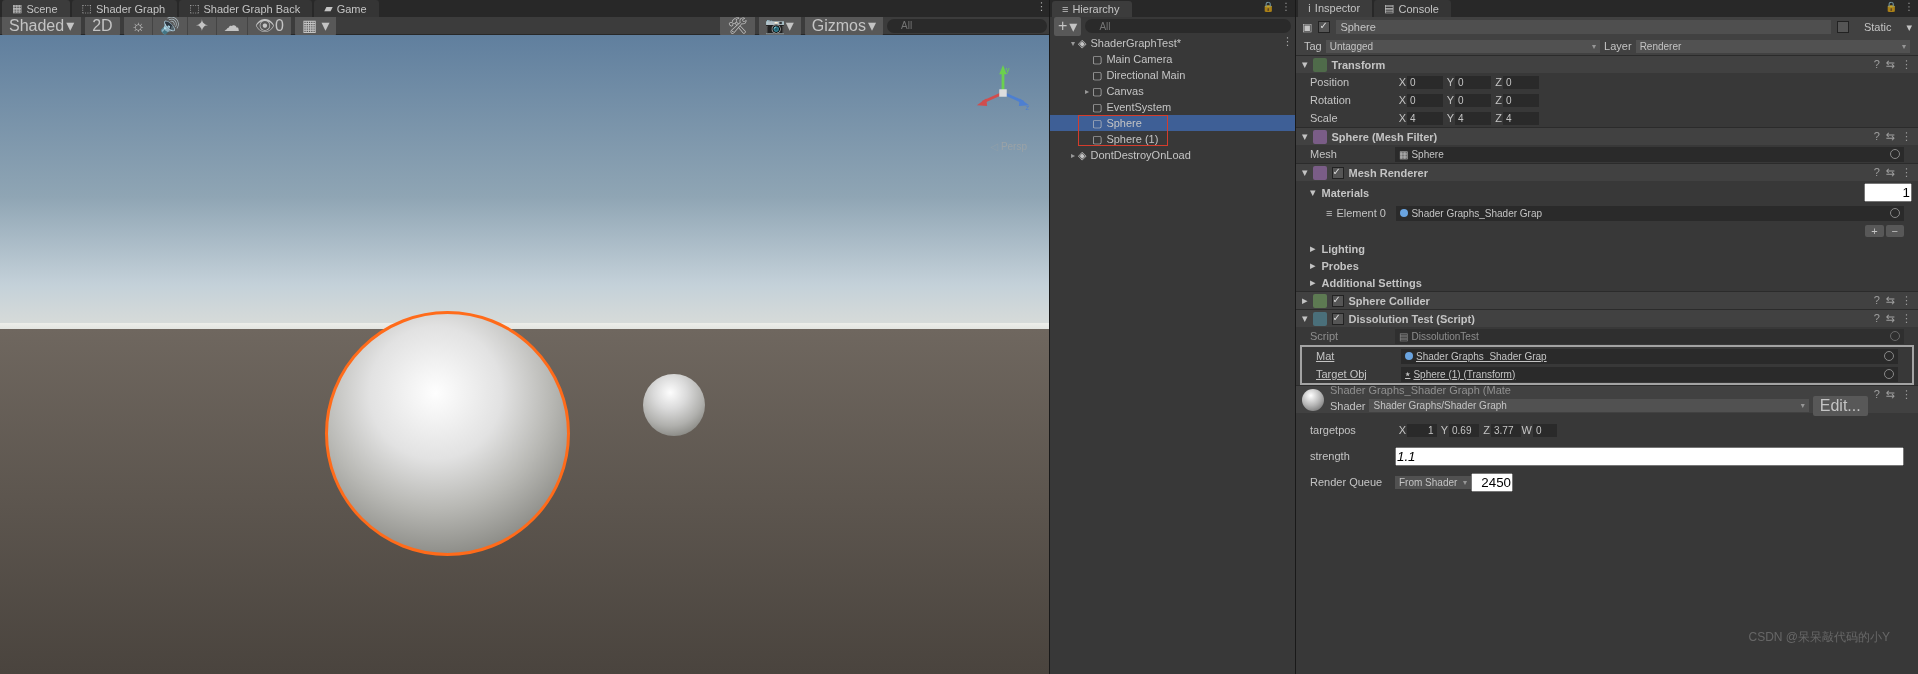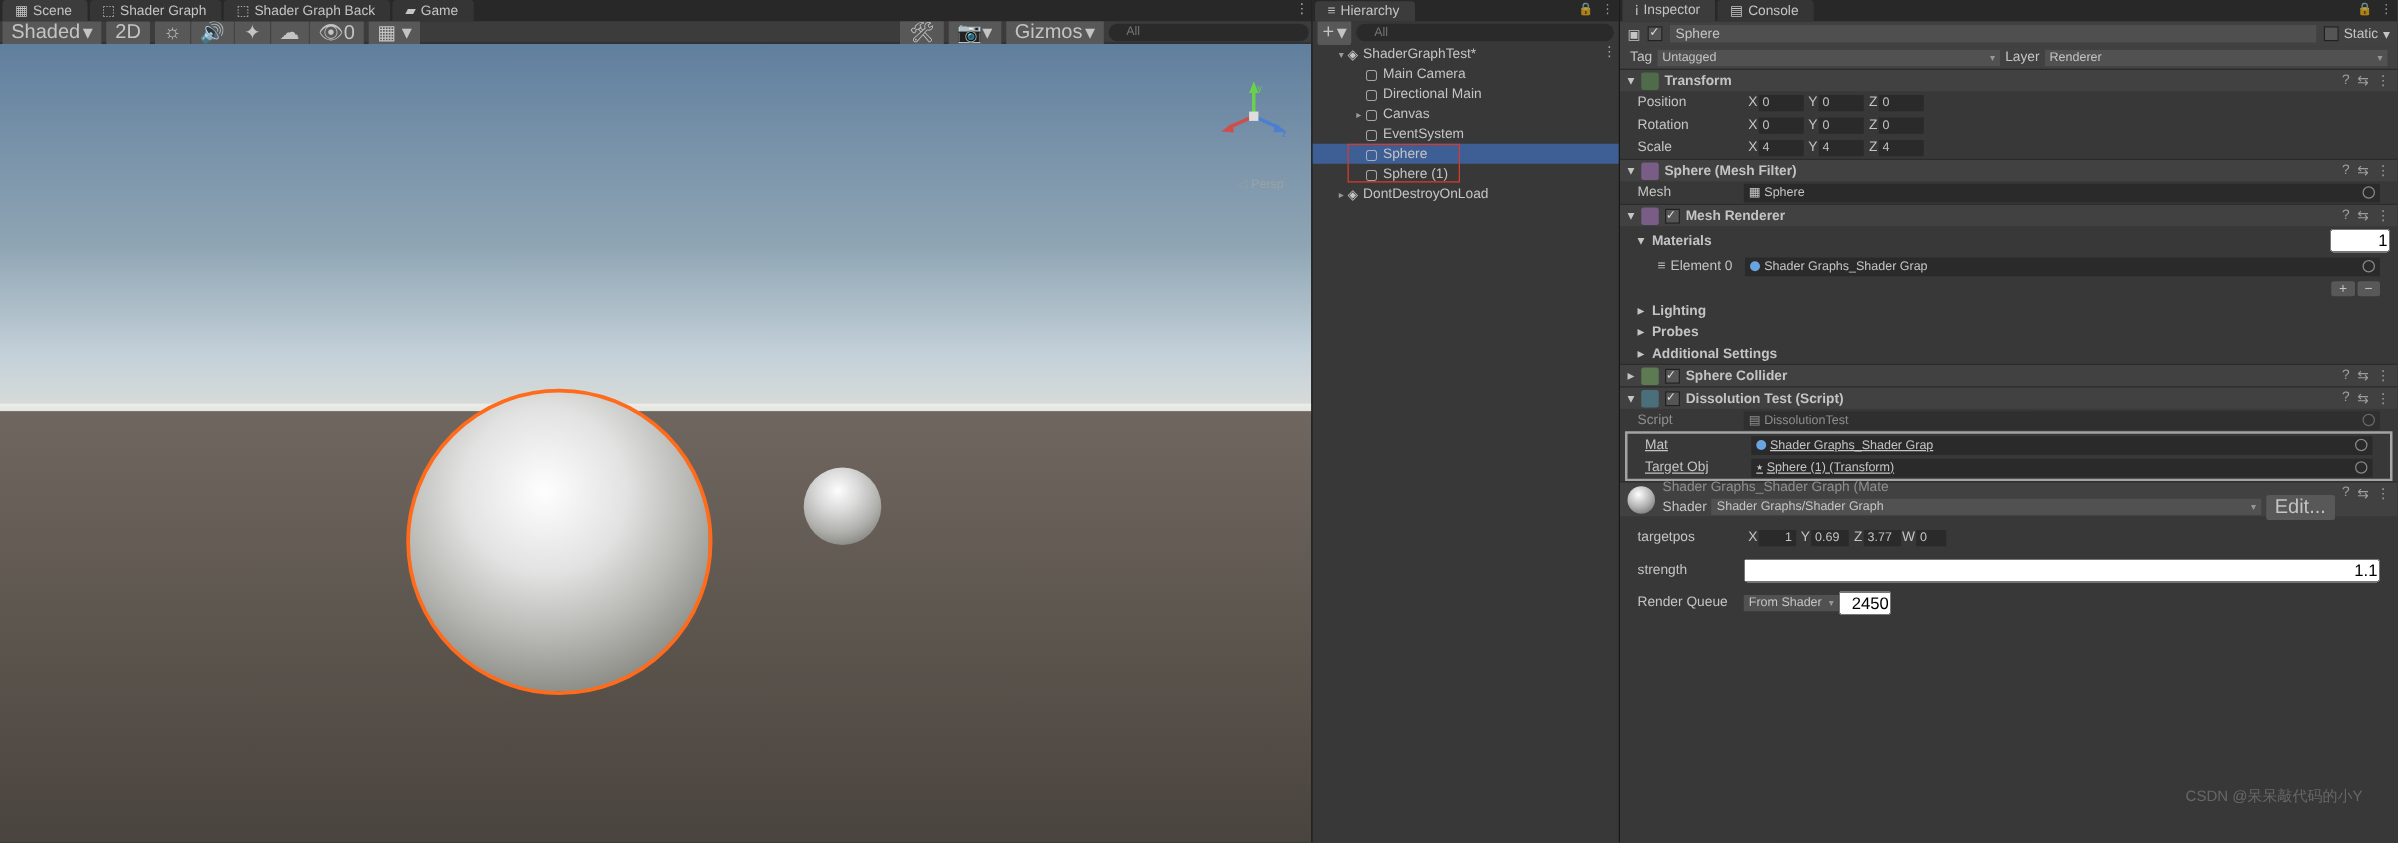--- a/index.html
+++ b/index.html
@@ -28,21 +28,21 @@
   .search-in{flex:1;background:#2a2a2a;border:none;height:14px;border-radius:7px;color:#c4c4c4;padding:0 14px;font-size:10px;}
   .tree{flex:1;overflow:auto;}
   .tree-row{display:flex;align-items:center;height:16px;padding-left:4px;position:relative;}
   .tree-row.sel{background:#3e5f96;}
   .tree-row .tri{width:10px;text-align:center;font-size:8px;opacity:0.7;}
   .tree-row.indent-1{padding-left:18px;}
   .tree-row.indent-2{padding-left:32px;}
   .highlight-box{position:absolute;border:1px solid #d43c2c;pointer-events:none;}
   .insp-header{display:flex;align-items:center;height:20px;padding:2px 6px;gap:6px;background:#3c3c3c;}
   .insp-header.name-row{background:#414141;}
-  .static-chip{margin-left:auto;display:flex;align-items:center;gap:4px;}
+  .static-chip{margin-left:auto;display:flex;align-items:center;gap:15px;}
   .chk{width:12px;height:12px;border:1px solid #222;background:#555;position:relative;}
   .chk.on::after{content:"✓";position:absolute;left:0;top:-2px;font-size:10px;color:#ddd;}
   .field-name{background:#4f4f4f;border:none;color:#c4c4c4;padding:1px 4px;font-size:11px;flex:1;}
   .tag-row{display:flex;align-items:center;padding:2px 8px;gap:4px;height:18px;background:#414141;}
   .dd{background:#515151;border:none;color:#c4c4c4;padding:1px 4px;font-size:10px;min-width:0;display:flex;align-items:center;gap:2px;}
   .dd::after{content:"▾";margin-left:auto;font-size:8px;opacity:0.6;}
   .comp-hdr{display:flex;align-items:center;height:18px;padding:0 6px;background:#414141;border-top:1px solid #2b2b2b;gap:5px;}
   .comp-ico{width:14px;height:14px;background:#555;border-radius:2px;}
   .comp-hdr .ctrls{margin-left:auto;display:flex;gap:6px;opacity:0.7;}
   .prop-row{display:flex;align-items:center;height:18px;padding:2px 14px 2px 14px;gap:0;}
@@ -416,21 +416,21 @@
         <input class="val" style="width: 30px;" value="0.69">
         <span class="lab">Z</span>
         <input class="val" style="width: 30px;" value="3.77">
         <span class="lab">W</span>
         <input class="val" style="width: 24px;" value="0">
       </div>
     </div>
   <div style="height:8px"></div>
   <div class="prop-row">
       <span class="prop-lbl">strength</span>
-      <input class="val" style="flex: 1 1 0%; text-align: right;" value="1.1">
+      <input class="val" style="flex: 1 1 0%;  font-style: italic;" value="1.1">
     </div>
   <div style="height:8px"></div>
   <div class="prop-row">
       <span class="prop-lbl">Render Queue</span>
       <div class="dd" style="width:76px">
         <span>From Shader</span>
       </div>
       <input class="val" style="width: 42px; text-align: right;" value="2450">
     </div>
 </div>

